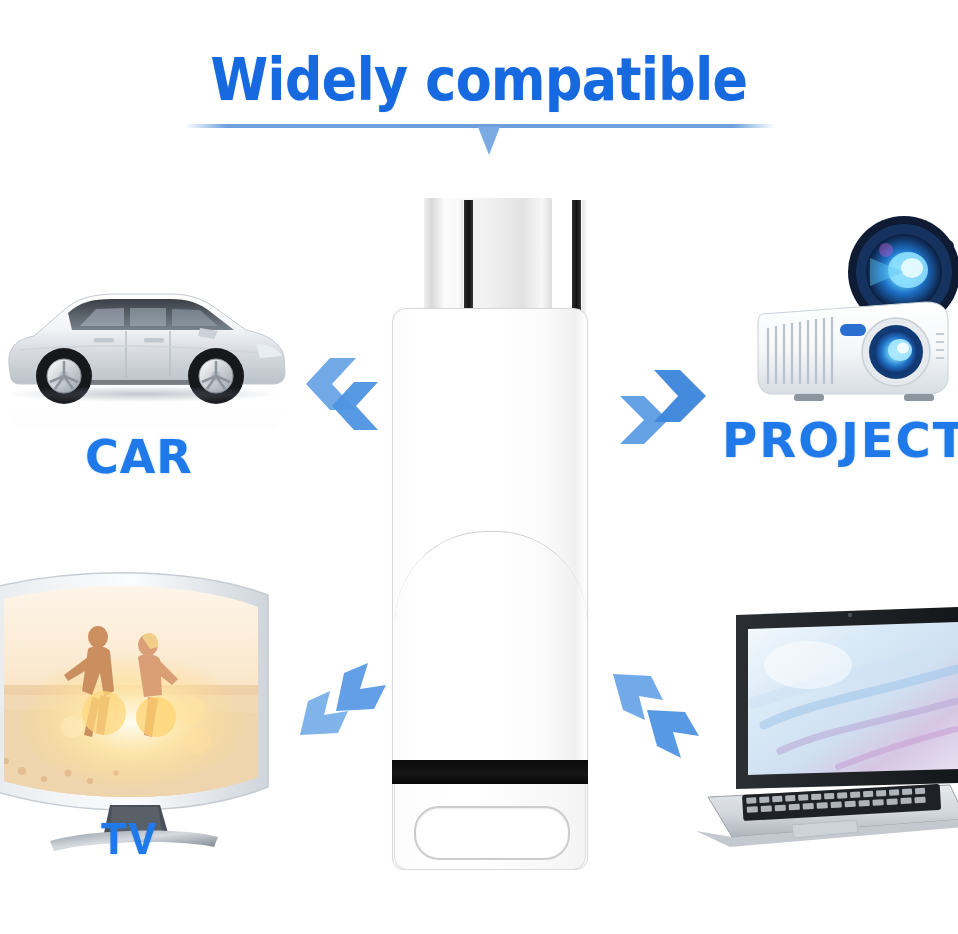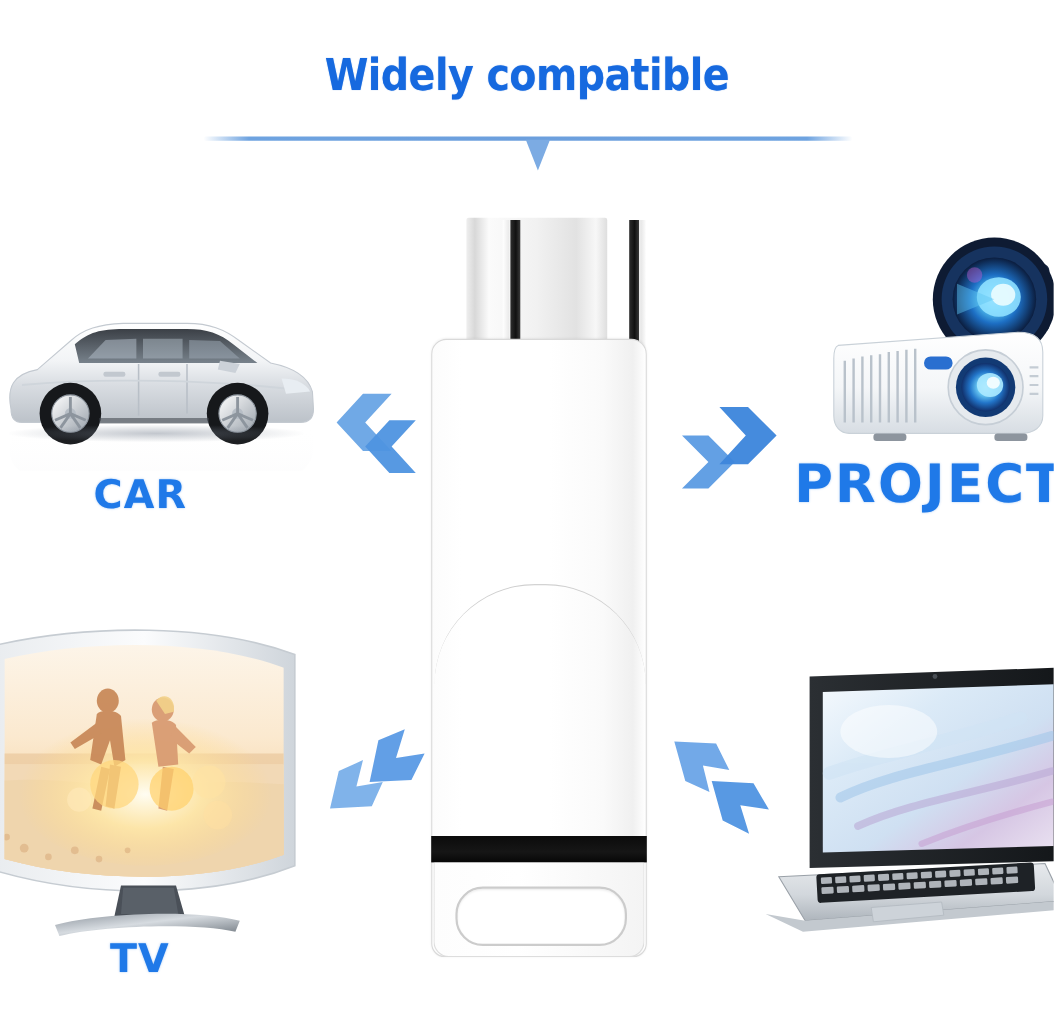--- a/index.html
+++ b/index.html
@@ -18,21 +18,21 @@
     overflow: hidden;
   }
 
   
   #title {
     position: absolute;
     top: 46px;
     left: 0;
     width: 958px;
     text-align: center;
-    font-size: 40px;
+    font-size: 58px;
     font-weight: bold;
     letter-spacing: -0.5px;
     color: #1669df;
     font-family: "DejaVu Sans", sans-serif;
     font-stretch: condensed;
     text-shadow: 0 0 1px rgba(22,105,223,0.5);
     white-space: nowrap;
   }
   #divider {
     position: absolute;
@@ -55,31 +55,31 @@
     width: 0;
     height: 0;
     border-left: 11px solid transparent;
     border-right: 11px solid transparent;
     border-top: 28px solid #7cabe3;
   }
 
   
   .dev-label {
     position: absolute;
-    font-size: 36px;
+    font-size: 46px;
     font-weight: bold;
     color: #1f79e8;
     font-family: "DejaVu Sans", sans-serif;
     letter-spacing: 1px;
     white-space: nowrap;
     text-shadow: 0 0 2px rgba(31,121,232,0.45);
   }
   #label-car     { top: 430px; left: 85px; }
   #label-project { top: 412px; left: 722px; font-size: 48px; letter-spacing: 2px; }
-  #label-tv      { top: 852px; left: 100px; }
+  #label-tv      { top: 816px; left: 100px; font-family: Liberation Mono, monospace; }
   #label-pc      { top: 852px; left: 782px; }
 
   
   #usb {
     position: absolute;
     left: 392px;
     top: 198px;
     width: 196px;
     height: 672px;
   }

